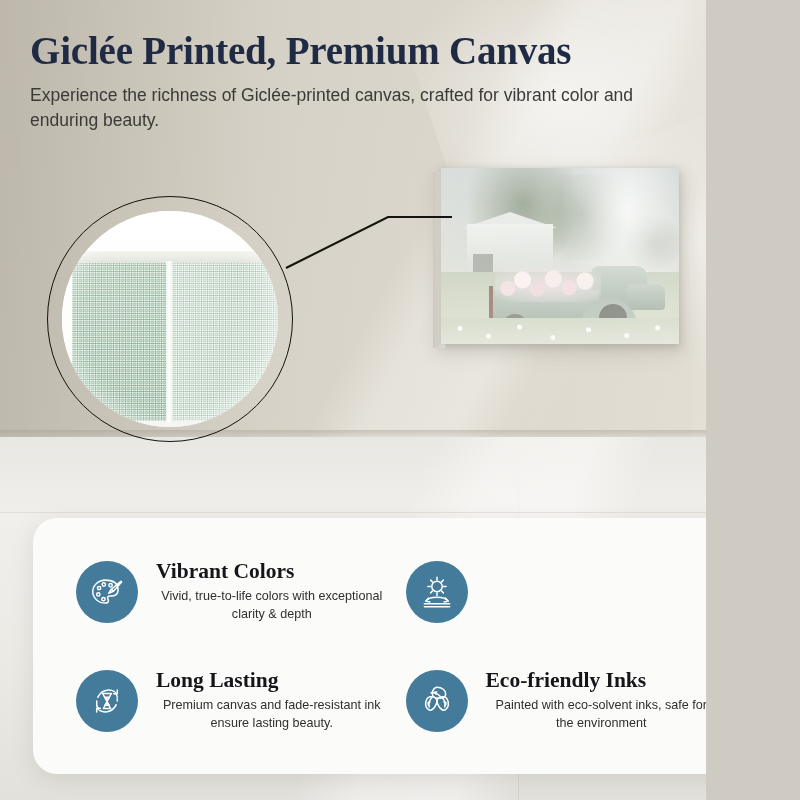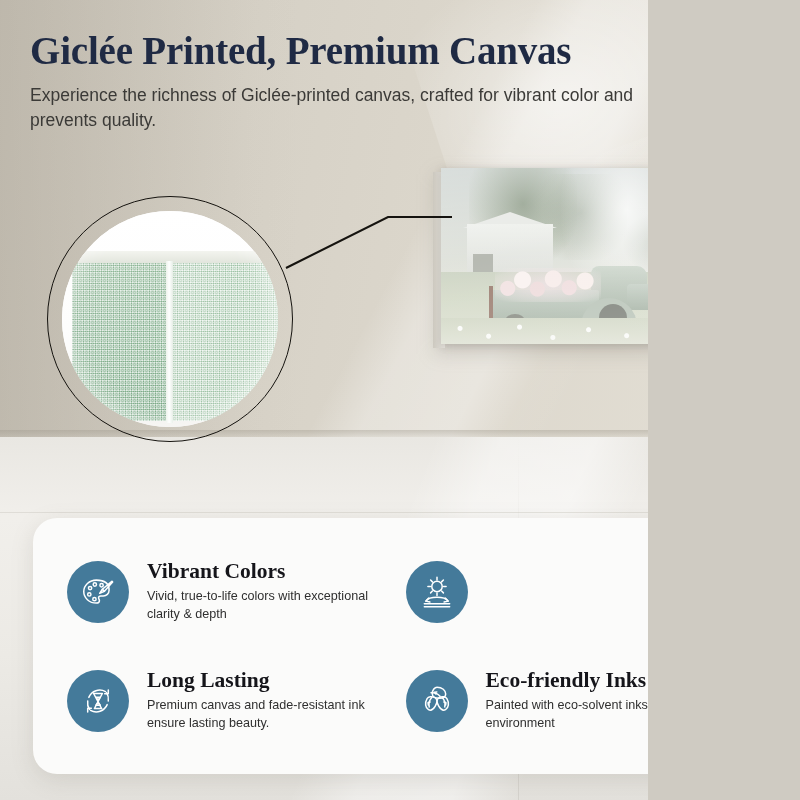--- a/index.html
+++ b/index.html
@@ -11,21 +11,21 @@
     overflow: hidden;
   }
 
   body {
     font-family: "Liberation Sans", sans-serif;
     background: #cfcbc2;
   }
 
   #scene {
     position: relative;
-    width: 648px;
+    width: 706px;
     height: 800px;
     overflow: hidden;
   }
 
   
   .wall {
     position: absolute;
     left: 0; top: 0;
     width: 800px; height: 438px;
     background:
@@ -309,21 +309,21 @@
   }
 
   
   .features-card {
     position: absolute;
     left: 33px; top: 518px;
     width: 727px; height: 256px;
     background: #fbfbfa;
     border-radius: 24px;
     box-shadow: 0 6px 22px rgba(120,116,108,0.18);
-    padding: 22px 34px;
+    padding: 22px 43px;
   }
   .features-grid {
     display: grid;
     grid-template-columns: 1fr 1fr;
     grid-template-rows: 1fr 1fr;
     height: 100%;
     column-gap: 18px;
     row-gap: 6px;
   }
   .feature {
@@ -349,20 +349,21 @@
     color: #15151a;
     line-height: 1.15;
     margin-bottom: 5px;
   }
   .feature-desc {
     font-family: "Liberation Sans", sans-serif;
     font-size: 12.6px;
     font-weight: 400;
     color: #2f2f2f;
     line-height: 1.42;
+    text-align: center;
   }
 </style>
 </head>
 <body>
 
 <div id="scene">
 
   <div class="wall">
     <div class="wall-shade-left"></div>
     <div class="wall-glow-a"></div>
@@ -373,21 +374,21 @@
 
   <div class="floor">
     <div class="floor-tile-a"></div>
 
   </div>
   <div class="floor-tile-b"></div>
   <div class="floor-tile-c"></div>
 
   <div class="header">
     <div class="headline">Giclée Printed, Premium Canvas</div>
-    <div class="subhead">Experience the richness of Giclée-printed canvas, crafted for vibrant color and prevents quality.</div>
+    <div class="subhead">Experience the richness of Giclée-printed canvas, crafted for vibrant color and enduring beauty.</div>
   </div>
 
   <div class="canvas-wrap">
     <div class="canvas-shadow"></div>
     <div class="canvas-side"></div>
     <div class="canvas-face">
       <div class="art-sky"></div>
       <div class="art-tree-l"></div>
       <div class="art-tree-m"></div>
       <div class="art-tree-r"></div>

